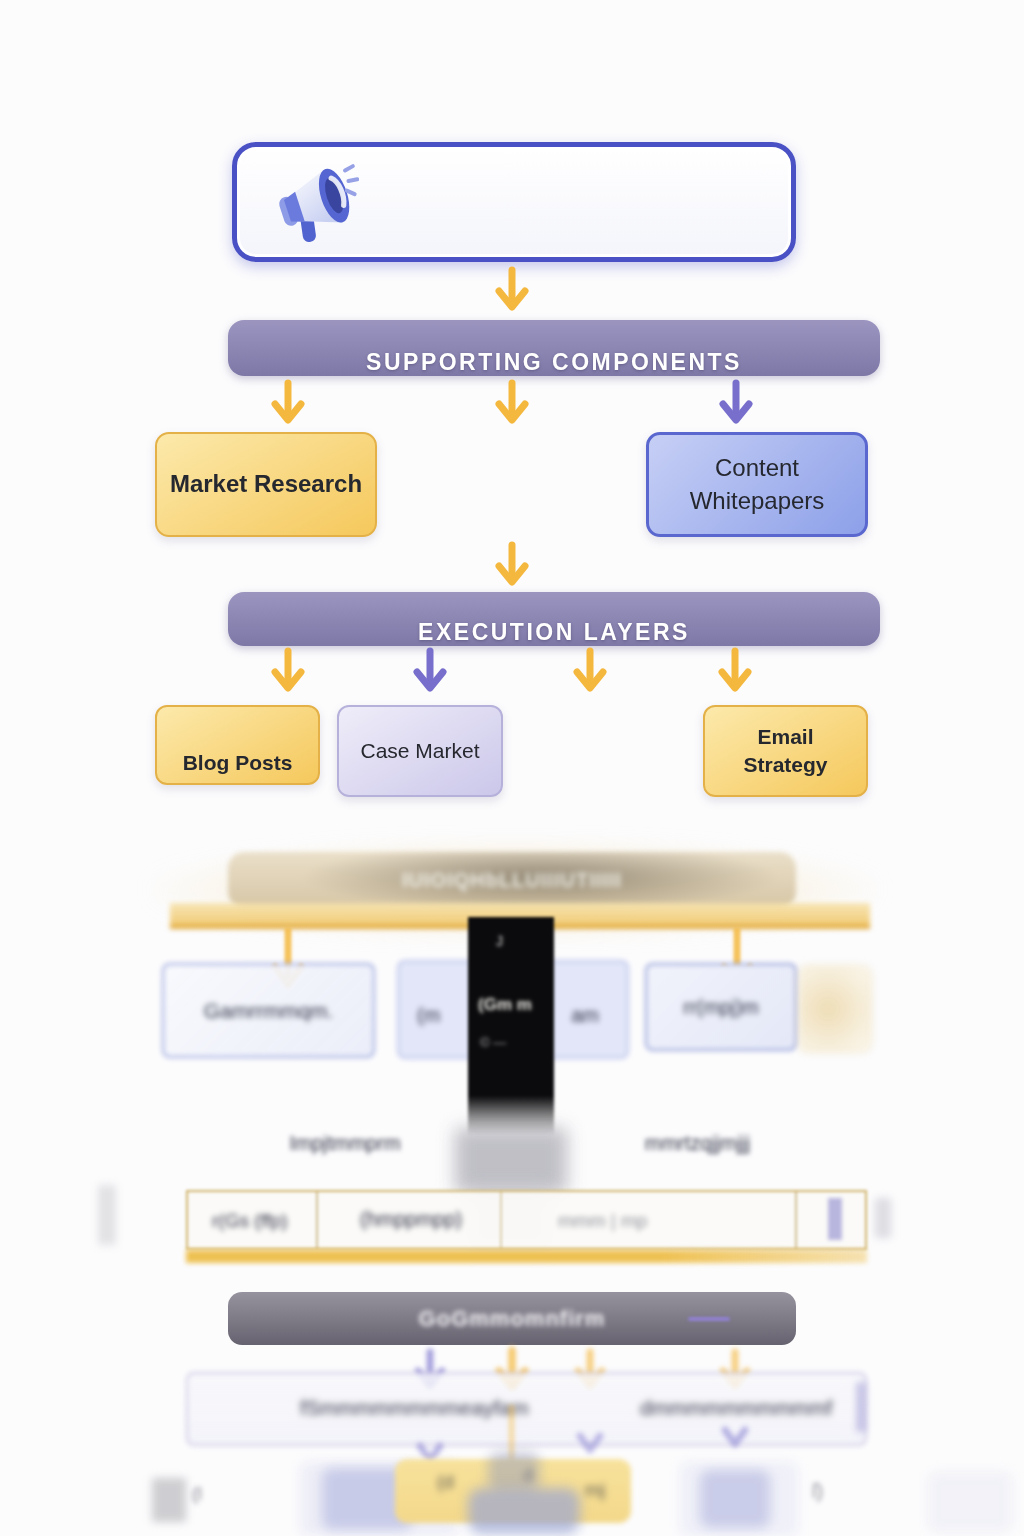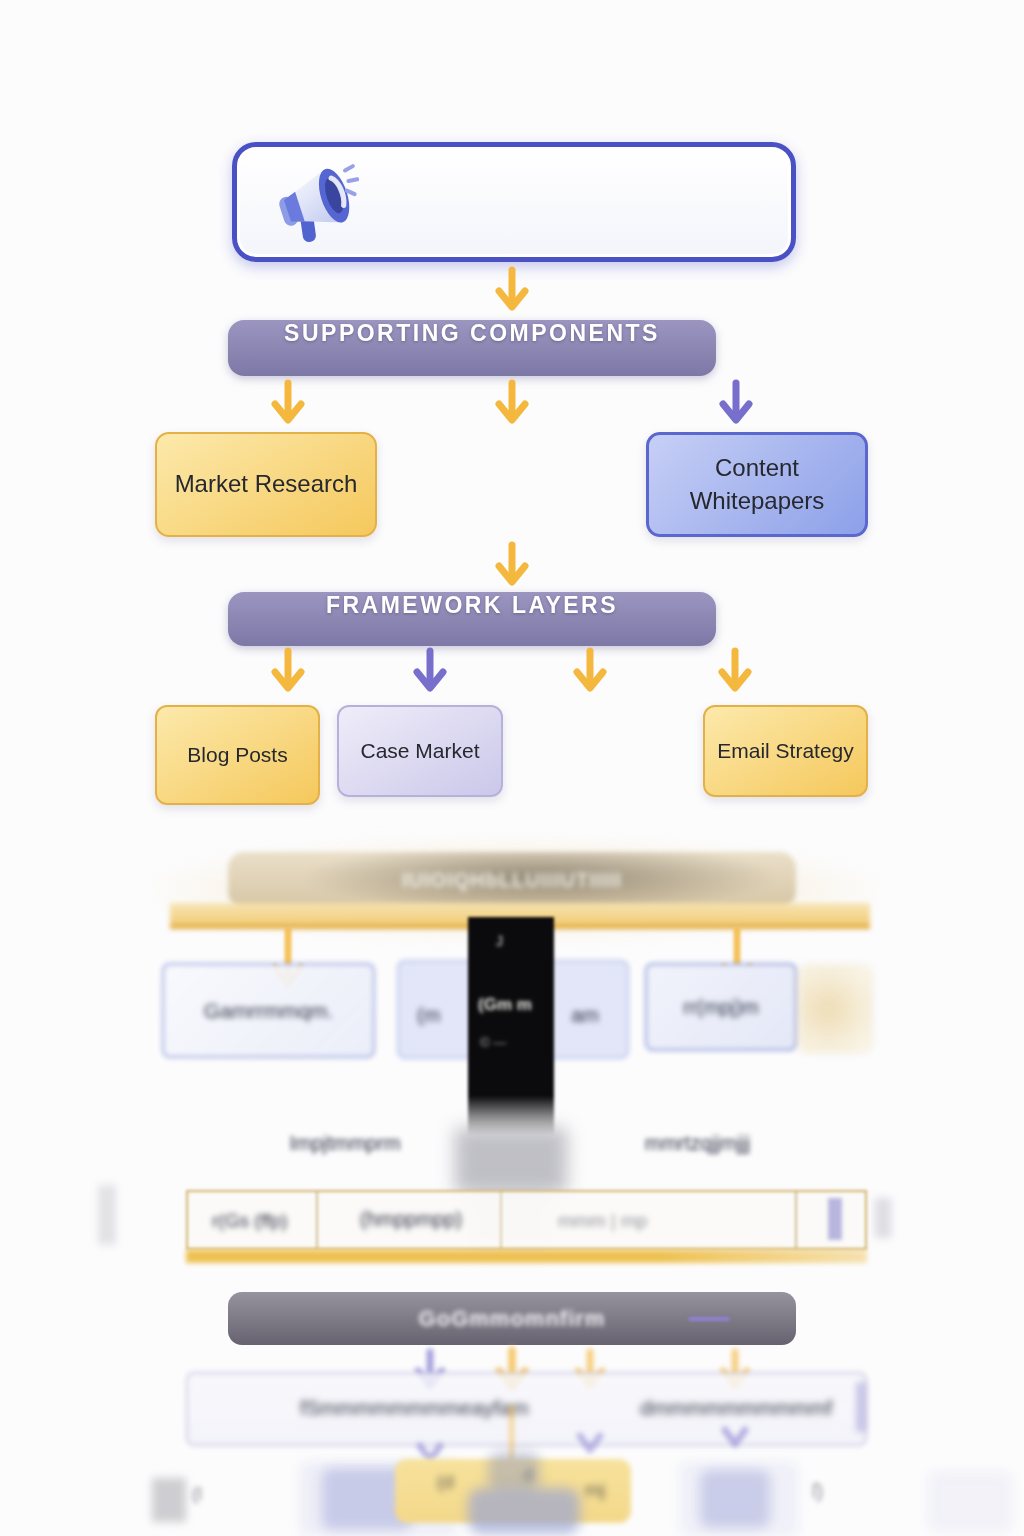--- a/index.html
+++ b/index.html
@@ -17,40 +17,40 @@
     background:linear-gradient(180deg,#ffffff 0%,#f4f5fb 100%);
     box-shadow:0 5px 14px rgba(74,81,197,.30), inset 0 0 0 3px #ffffff;
     display:flex;align-items:center;padding-left:24px;gap:14px;
   }
   .core-title{
     font-size:30px;font-weight:800;color:#33363f;letter-spacing:3px;
   }
 
   
   .level-bar{
-    left:228px;width:488px;height:56px;border-radius:16px;box-sizing:border-box;
+    left:228px;width:652px;height:56px;border-radius:16px;box-sizing:border-box;
     background:linear-gradient(180deg,#9b95c0 0%,#7e78a7 100%);
     box-shadow:0 3px 8px rgba(110,104,150,.35);
-    display:flex;align-items:flex-start;justify-content:center;
+    display:flex;align-items:flex-end;justify-content:center;
   }
   .level-bar span{
     font-size:23px;font-weight:700;color:#ffffff;letter-spacing:2.5px;
     text-shadow:0 1px 3px rgba(62,58,92,.45);
   }
 
   
   .node{
     box-sizing:border-box;border-radius:14px;
     display:flex;align-items:center;justify-content:center;text-align:center;
     font-size:24px;font-weight:500;color:#26282f;line-height:1.35;
     box-shadow:0 4px 10px rgba(100,100,140,.18);
     padding:6px 10px;
   }
   .node.small{font-size:21px;border-radius:12px;}
-  .t-yellow{background:linear-gradient(150deg,#fce9ab 0%,#f5c85c 100%);border:2.5px solid #e3b148;}
+  .t-yellow{background:linear-gradient(150deg,#fce9ab 0%,#f5c85c 100%);border:2.5px solid #e3b148;font-weight:bold;}
   .t-lav{background:linear-gradient(150deg,#efedf9 0%,#cbc7ea 100%);border:2.5px solid #b6b1da;}
   .t-blue{background:linear-gradient(135deg,#c6cff5 0%,#8da0e9 100%);border:3px solid #5a67cf;}
 
   
   .arrow path,.arrow-tall path,.arrow-stub path{
     fill:none;stroke-width:7px;stroke-linecap:round;stroke-linejoin:round;
   }
   .a-yellow path{stroke:#F4B83F;}
   .a-purple path{stroke:#776FCB;}
 
@@ -139,41 +139,41 @@
   <div class="abs node t-blue" style="left:646px;top:432px;width:222px;height:105px;">
     <span>Content Whitepapers</span>
   </div>
 
   <svg class="abs arrow a-yellow" style="left:493px;top:541px;" width="38" height="50" viewBox="0 0 38 50">
       <path d="M19 4 V33"></path>
       <path d="M6 25 L19 41 L32 25"></path>
     </svg>
 
   <div class="abs level-bar" style="top:592px;height:54px;">
-    <span>FRAMEWORK LAYERS</span>
+    <span>EXECUTION LAYERS</span>
   </div>
 
   <svg class="abs arrow a-yellow" style="left:269px;top:647px;" width="38" height="50" viewBox="0 0 38 50">
       <path d="M19 4 V33"></path>
       <path d="M6 25 L19 41 L32 25"></path>
     </svg>
   <svg class="abs arrow a-purple" style="left:411px;top:647px;" width="38" height="50" viewBox="0 0 38 50">
       <path d="M19 4 V33"></path>
       <path d="M6 25 L19 41 L32 25"></path>
     </svg>
   <svg class="abs arrow a-yellow" style="left:571px;top:647px;" width="38" height="50" viewBox="0 0 38 50">
       <path d="M19 4 V33"></path>
       <path d="M6 25 L19 41 L32 25"></path>
     </svg>
   <svg class="abs arrow a-yellow" style="left:716px;top:647px;" width="38" height="50" viewBox="0 0 38 50">
       <path d="M19 4 V33"></path>
       <path d="M6 25 L19 41 L32 25"></path>
     </svg>
 
-  <div class="abs node small t-yellow" style="left:155px;top:705px;width:165px;height:100px;">
+  <div class="abs node small t-yellow" style="left:155px;top:705px;width:165px;height:80px;align-items:flex-end;">
     <span>Blog Posts</span>
   </div>
   <div class="abs node small t-lav" style="left:337px;top:705px;width:166px;height:92px;">
     <span>Case Market</span>
   </div>
   <div class="abs node small t-yellow" style="left:703px;top:705px;width:165px;height:92px;">
     <span>Email Strategy</span>
   </div>
 
   <div class="abs bl5" style="left:150px;top:840px;width:730px;height:100px;background:radial-gradient(ellipse at 50% 50%, rgba(243,213,145,.55), rgba(243,213,145,0) 75%);"></div>

